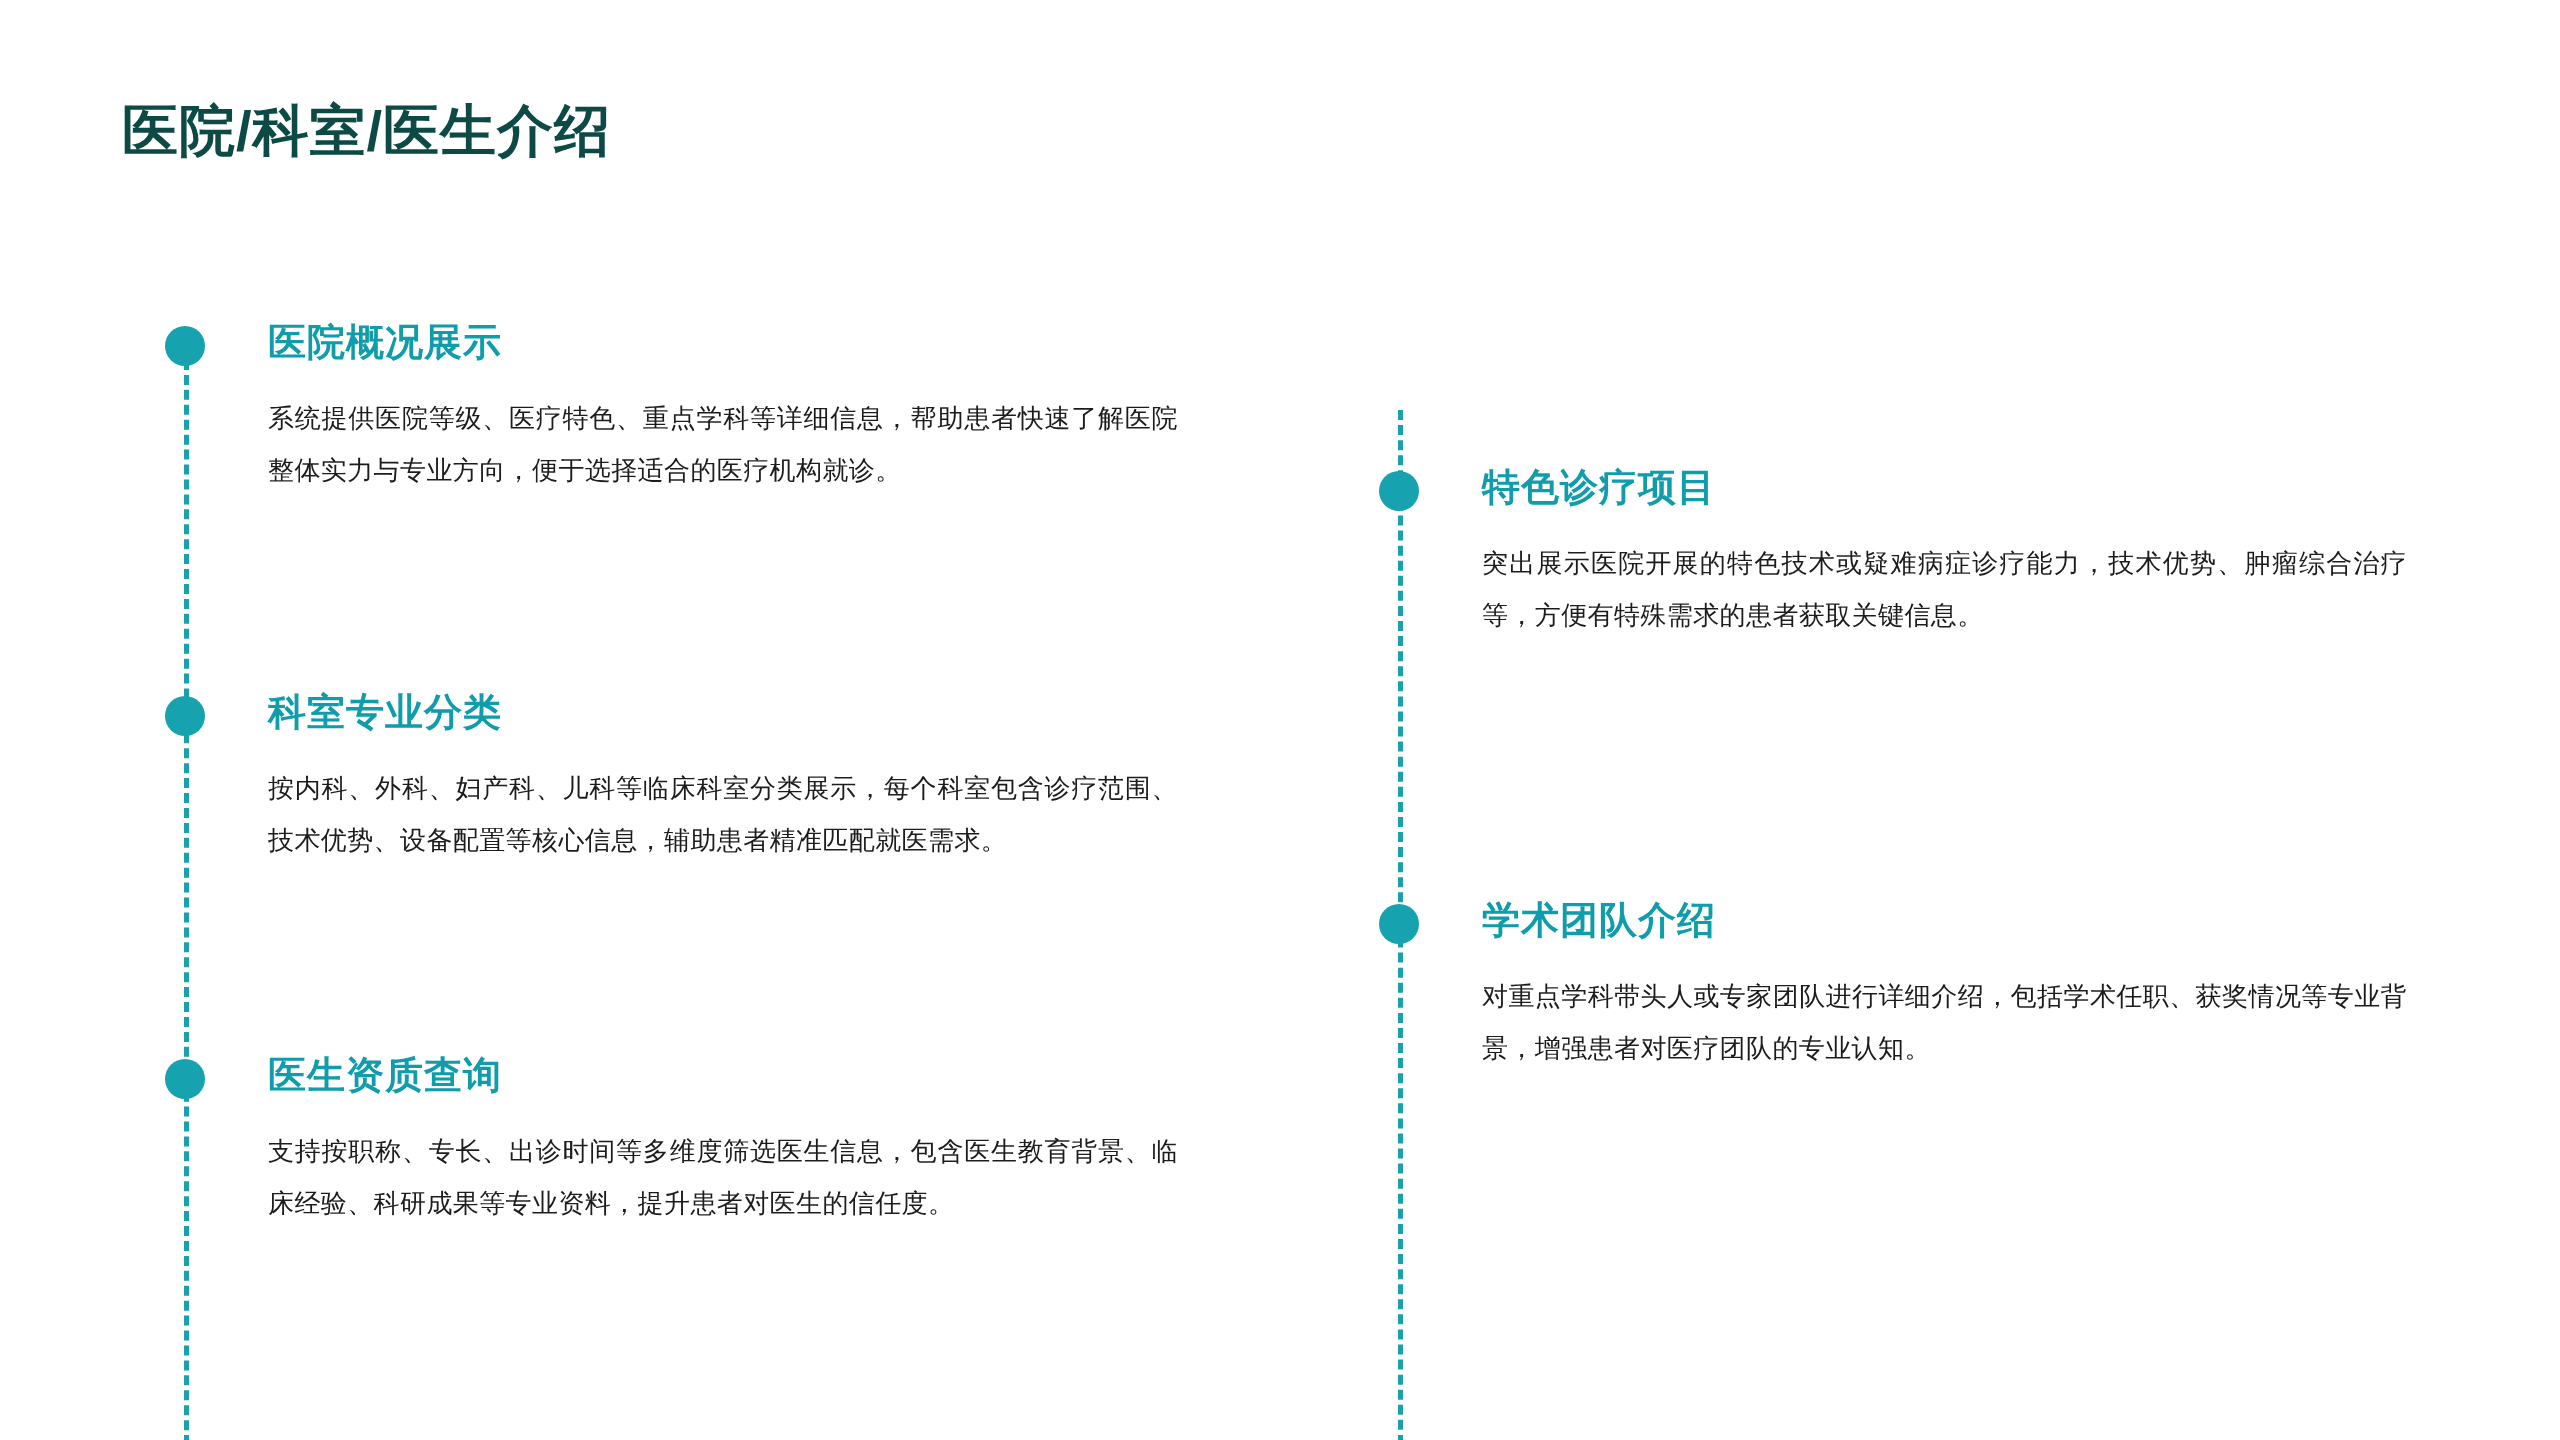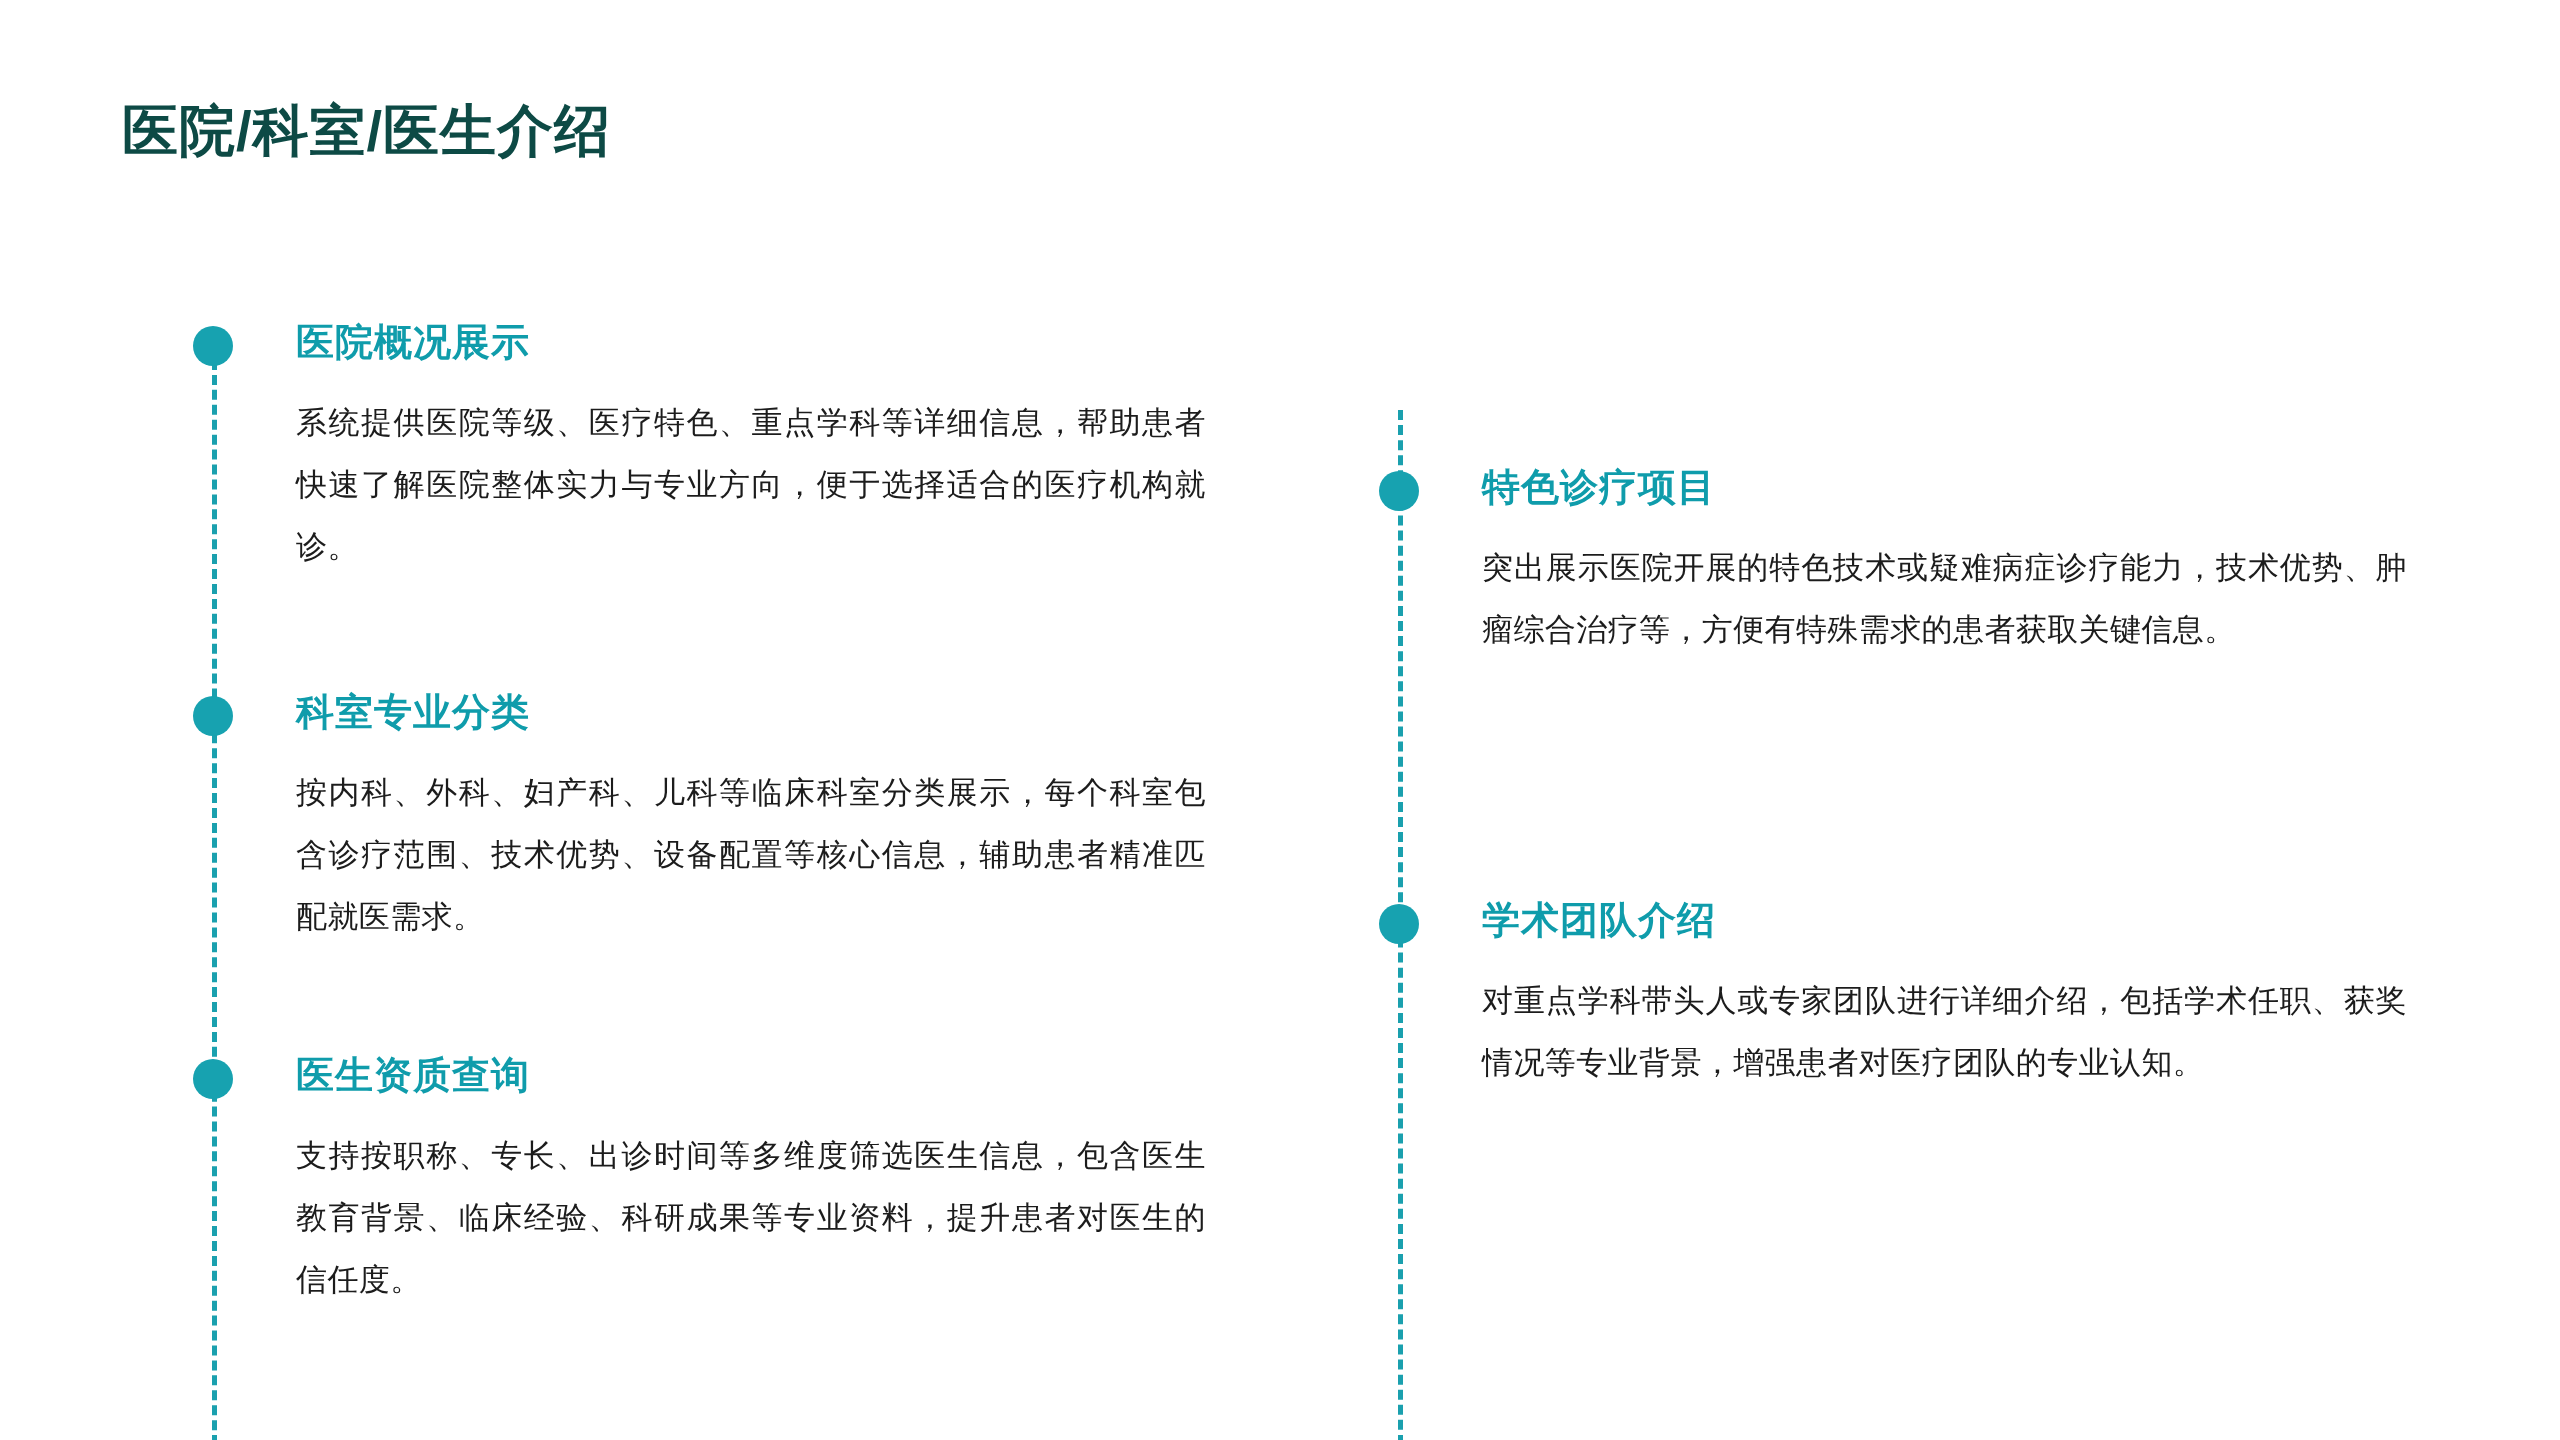--- a/index.html
+++ b/index.html
@@ -27,21 +27,21 @@
     line-height: 1.1;
     white-space: nowrap;
   }
 
   
   .timeline {
     position: absolute;
     top: 0;
     bottom: 0;
   }
-  .timeline.col-left  { left: 168px;  width: 1200px; text-decoration: underline; }
+  .timeline.col-left  { left: 140px;  width: 1200px; text-decoration: underline; }
   .timeline.col-right { left: 1354px; width: 1200px; }
 
   
   .rail {
     position: absolute;
     width: 0;
     border-left: 5px dashed #1aa0ae;
     left: 44px;
   }
   .col-left  .rail { top: 360px; bottom: -20px; }
@@ -69,21 +69,21 @@
   .item-heading {
     font-size: 38px;
     font-weight: bold;
     color: #0f9cab;
     letter-spacing: 1px;
     line-height: 1.2;
     white-space: nowrap;
   }
   .item-text {
     margin-top: 26px;
-    font-size: 31px;
+    font-size: 26px;
     color: #1c1c1c;
     line-height: 2.0;
     letter-spacing: 0.4px;
     text-align: justify;
   }
   .col-left  .item-text { width: 910px; }
   .col-right .item-text { width: 925px; }
 
   
   .col-left  .item-1 { top: 320px; }

